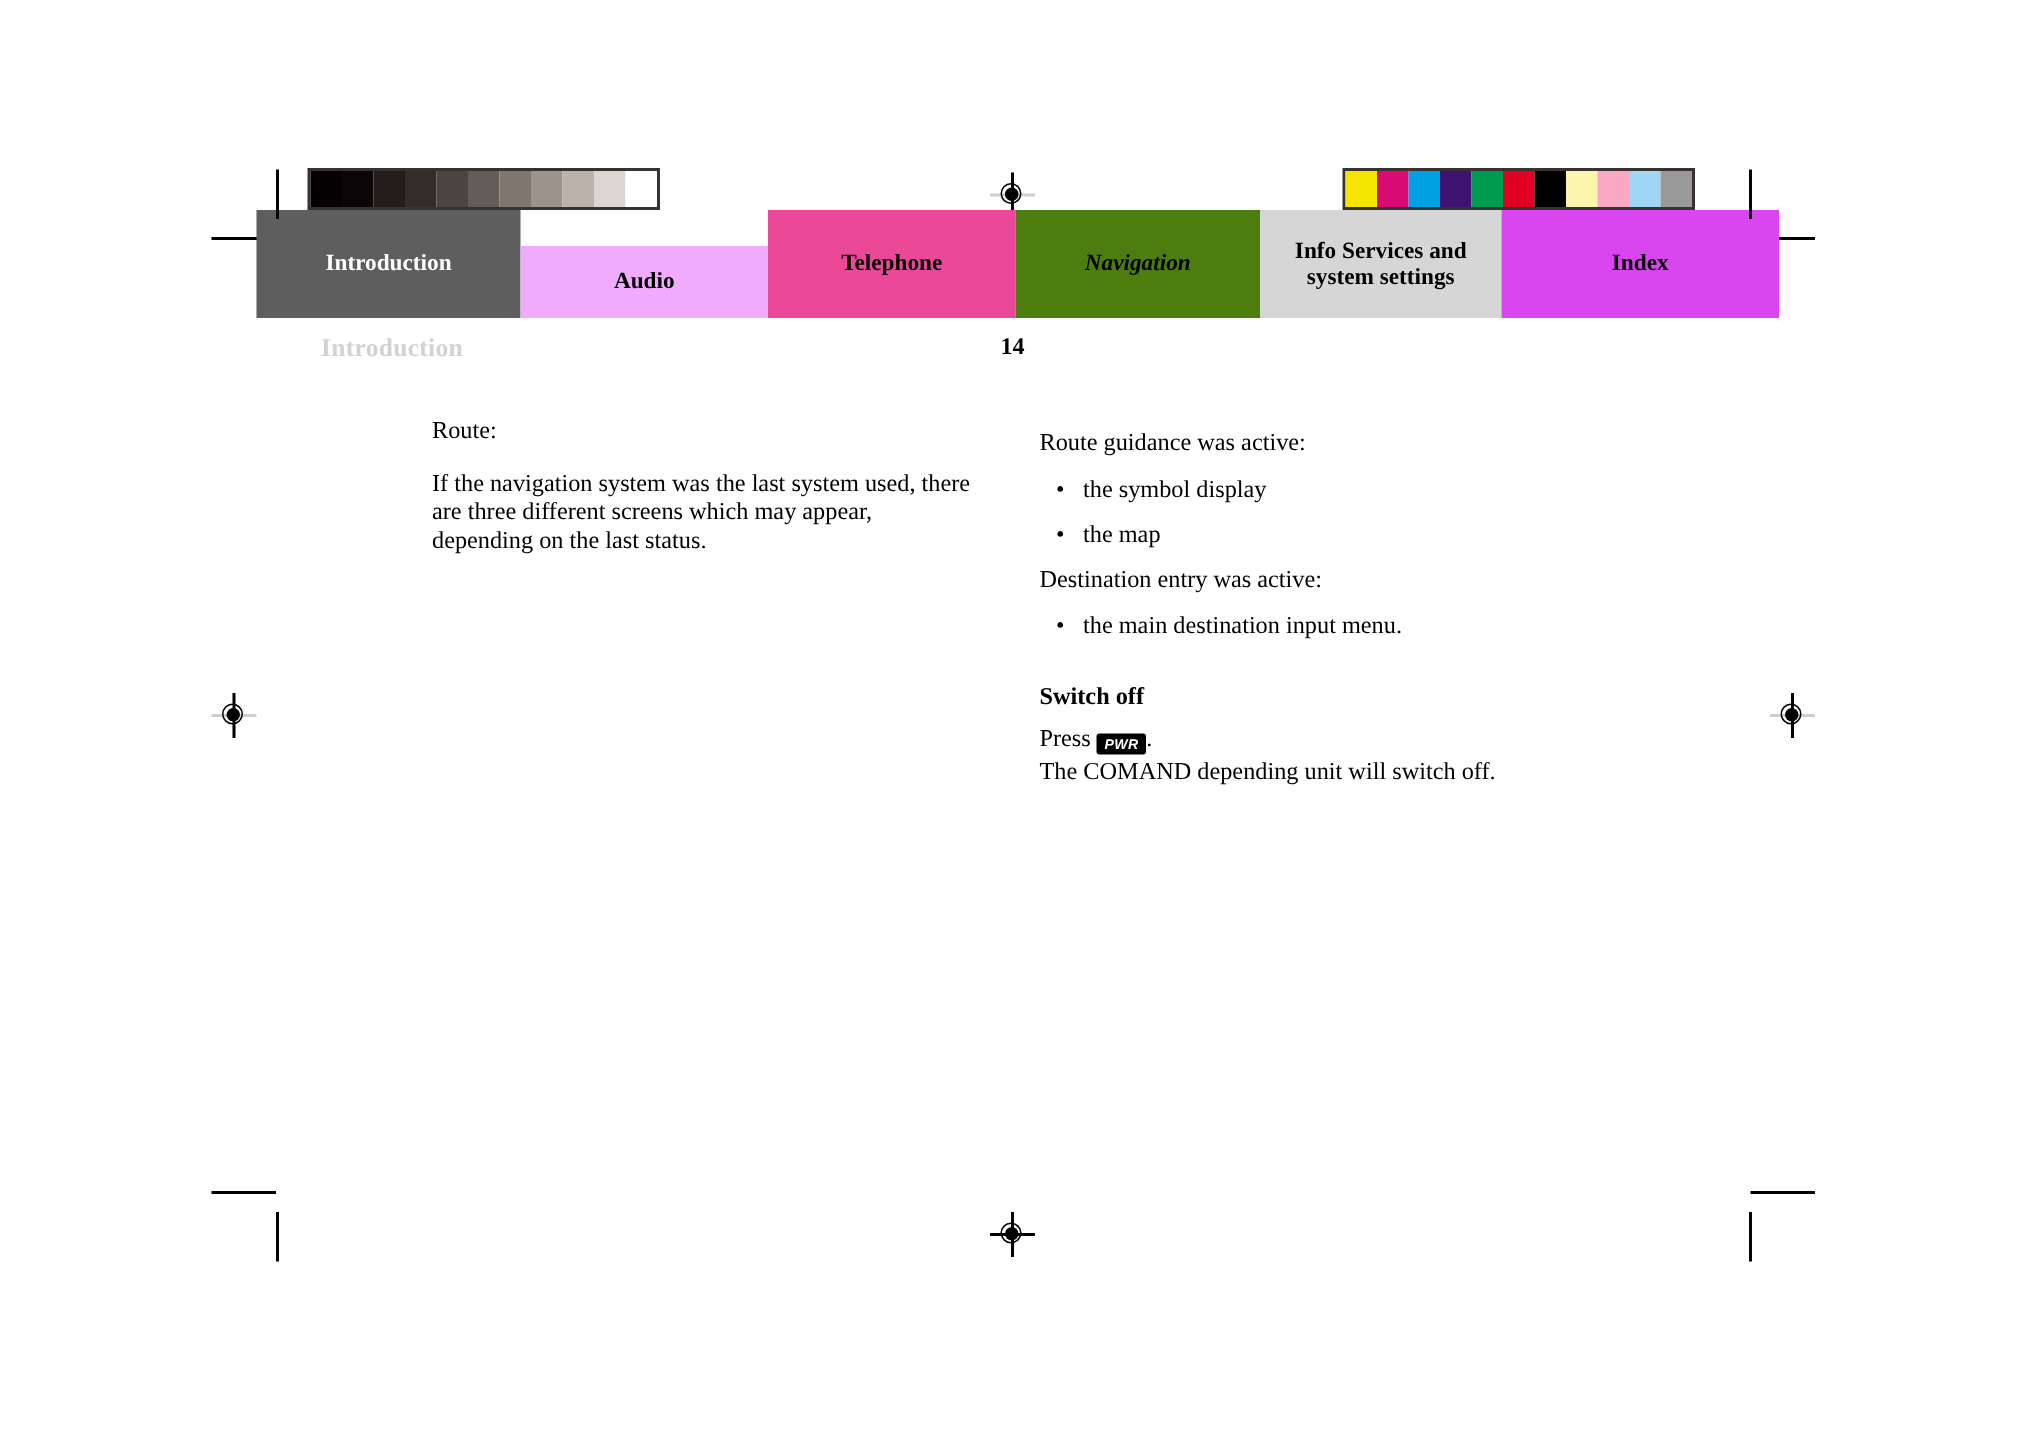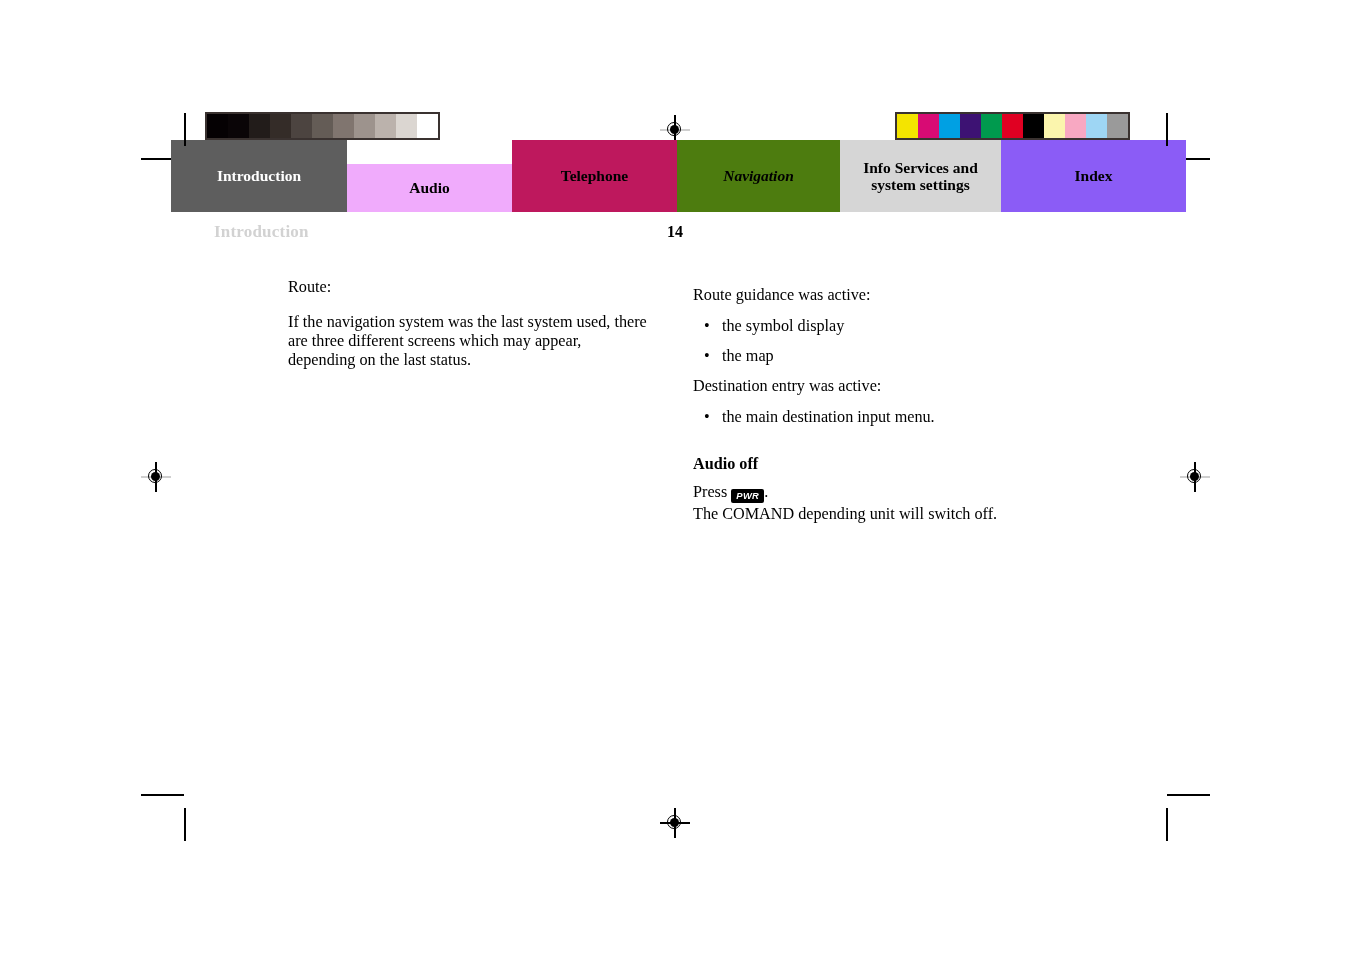--- a/index.html
+++ b/index.html
@@ -275,30 +275,30 @@
     <div class="ring-inner"></div>
 </div>
 
 <div id="tab-bar">
     <div class="tab active" style="background: rgb(94, 94, 94); width: 176px;">
       <span>Introduction</span>
     </div>
     <div class="tab" style="background: #f0abfc; width: 165px; margin-top: 24px;">
       <span>Audio</span>
     </div>
-    <div class="tab" style="background: #be185d; width: 165px;">
+    <div class="tab" style="background: #ec4899; width: 165px;">
       <span>Telephone</span>
     </div>
     <div class="tab" style="background: #4d7c0f; width: 163px; font-style: italic;">
       <span>Navigation</span>
     </div>
     <div class="tab" style="background: rgb(214, 214, 214); width: 161px;">
       <span>Info Services and<br>system settings</span>
     </div>
-    <div class="tab" style="background: #8b5cf6; width: 185px;">
+    <div class="tab" style="background: #d946ef; width: 185px;">
       <span>Index</span>
     </div>
   </div>
 
 <div class="swatch-strip" id="gray-swatches">
     <div class="swatch" style="background: rgb(5, 1, 3);"></div>
     <div class="swatch" style="background: rgb(10, 5, 7);"></div>
     <div class="swatch" style="background: rgb(34, 28, 26);"></div>
     <div class="swatch" style="background: rgb(52, 44, 40);"></div>
     <div class="swatch" style="background: rgb(76, 68, 64);"></div>
@@ -343,19 +343,19 @@
       <span>the map</span>
     </li>
   </ul>
   <p class="para tight" style="margin-top:11px;">Destination entry was active:</p>
   <ul class="bullet-list" style="margin-top:12px;">
     <li>
       <span class="bullet">•</span>
       <span>the main destination input menu.</span>
     </li>
   </ul>
-  <p class="subhead" style="margin-top:27px;">Audio off</p>
+  <p class="subhead" style="margin-top:27px;">Switch off</p>
   <p class="para tight" style="margin-top:9px;">
     <span>Press</span>
     <span class="key key-pwr">PWR</span><span>.</span>
   </p>
   <p class="para tight" style="margin-top:2px;">The COMAND depending unit will switch off.</p>
 </div>
 
 </body></html>

